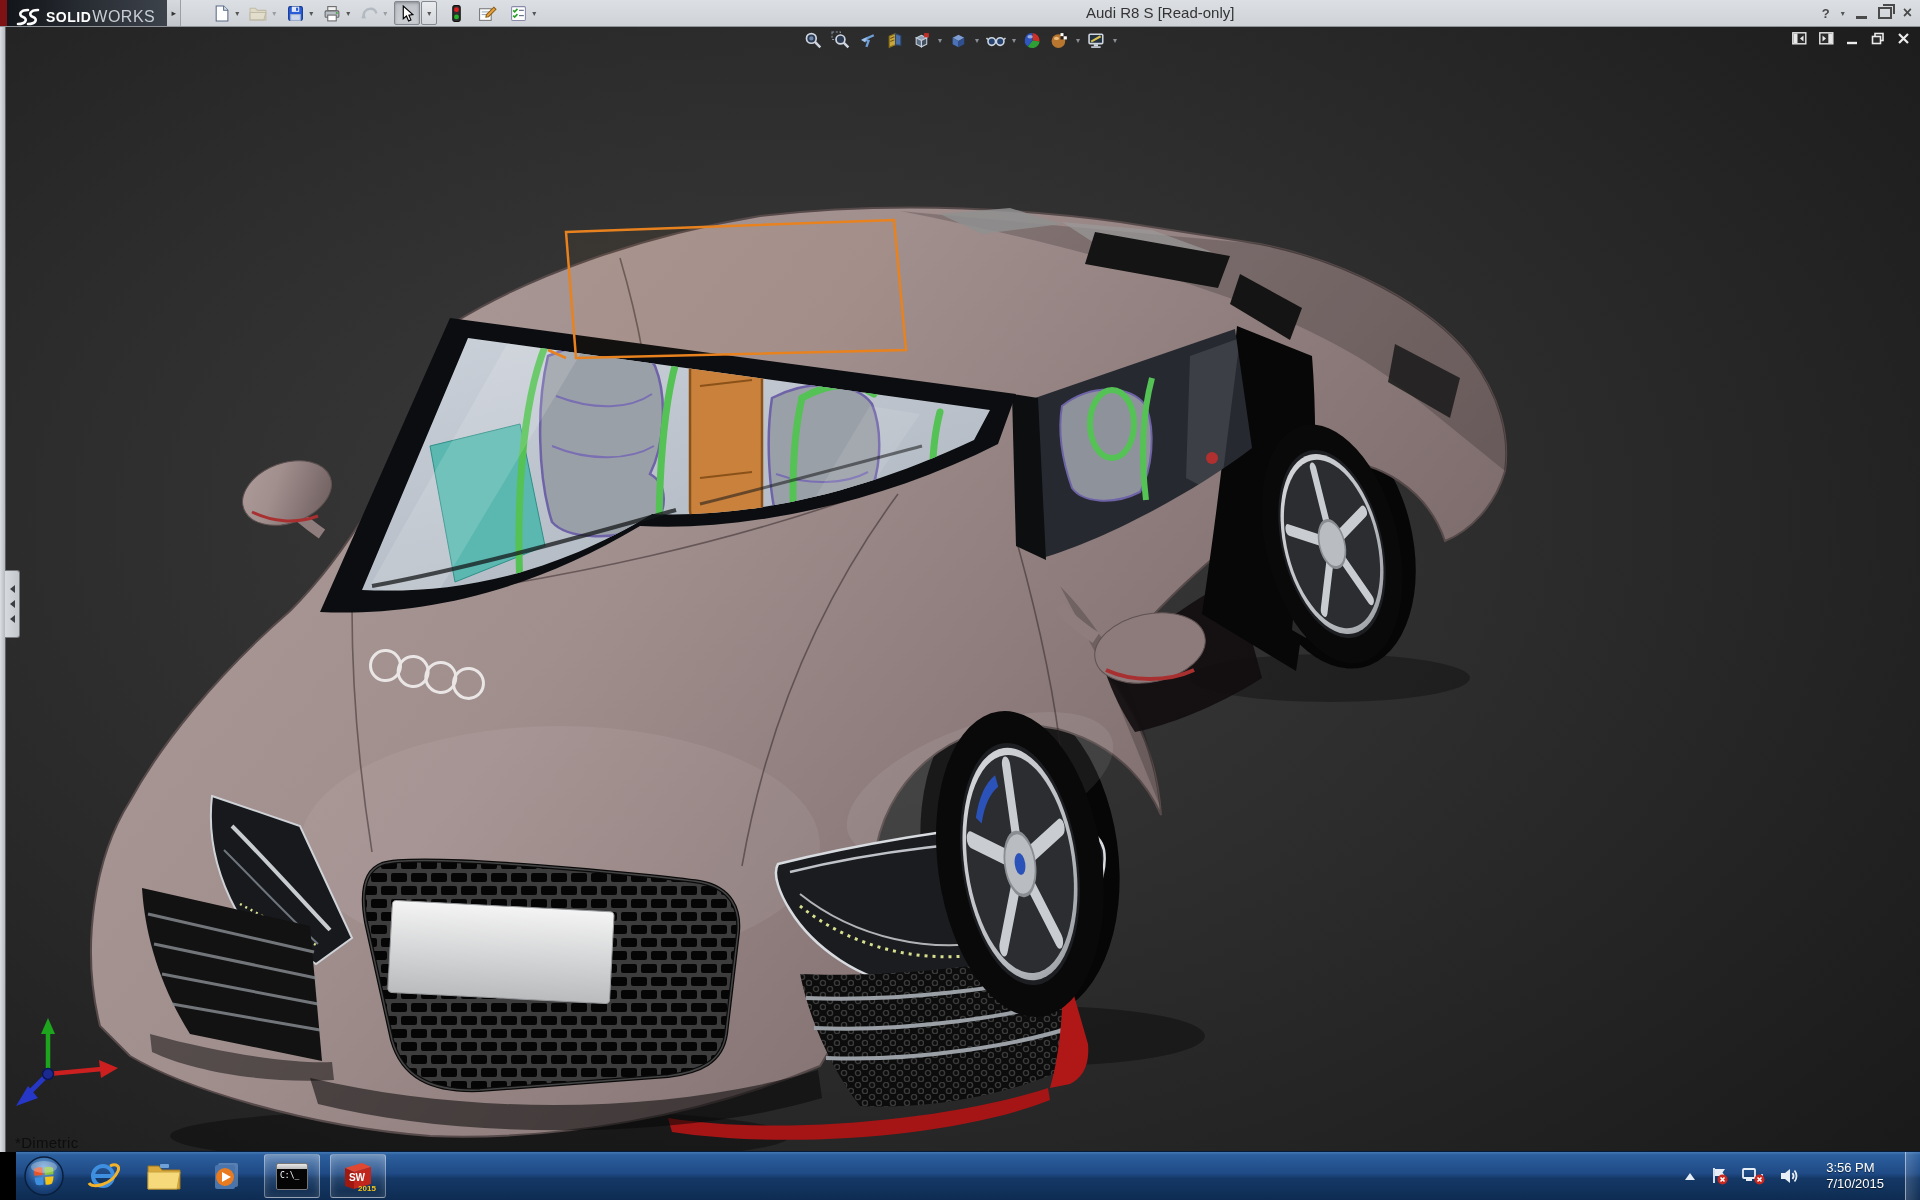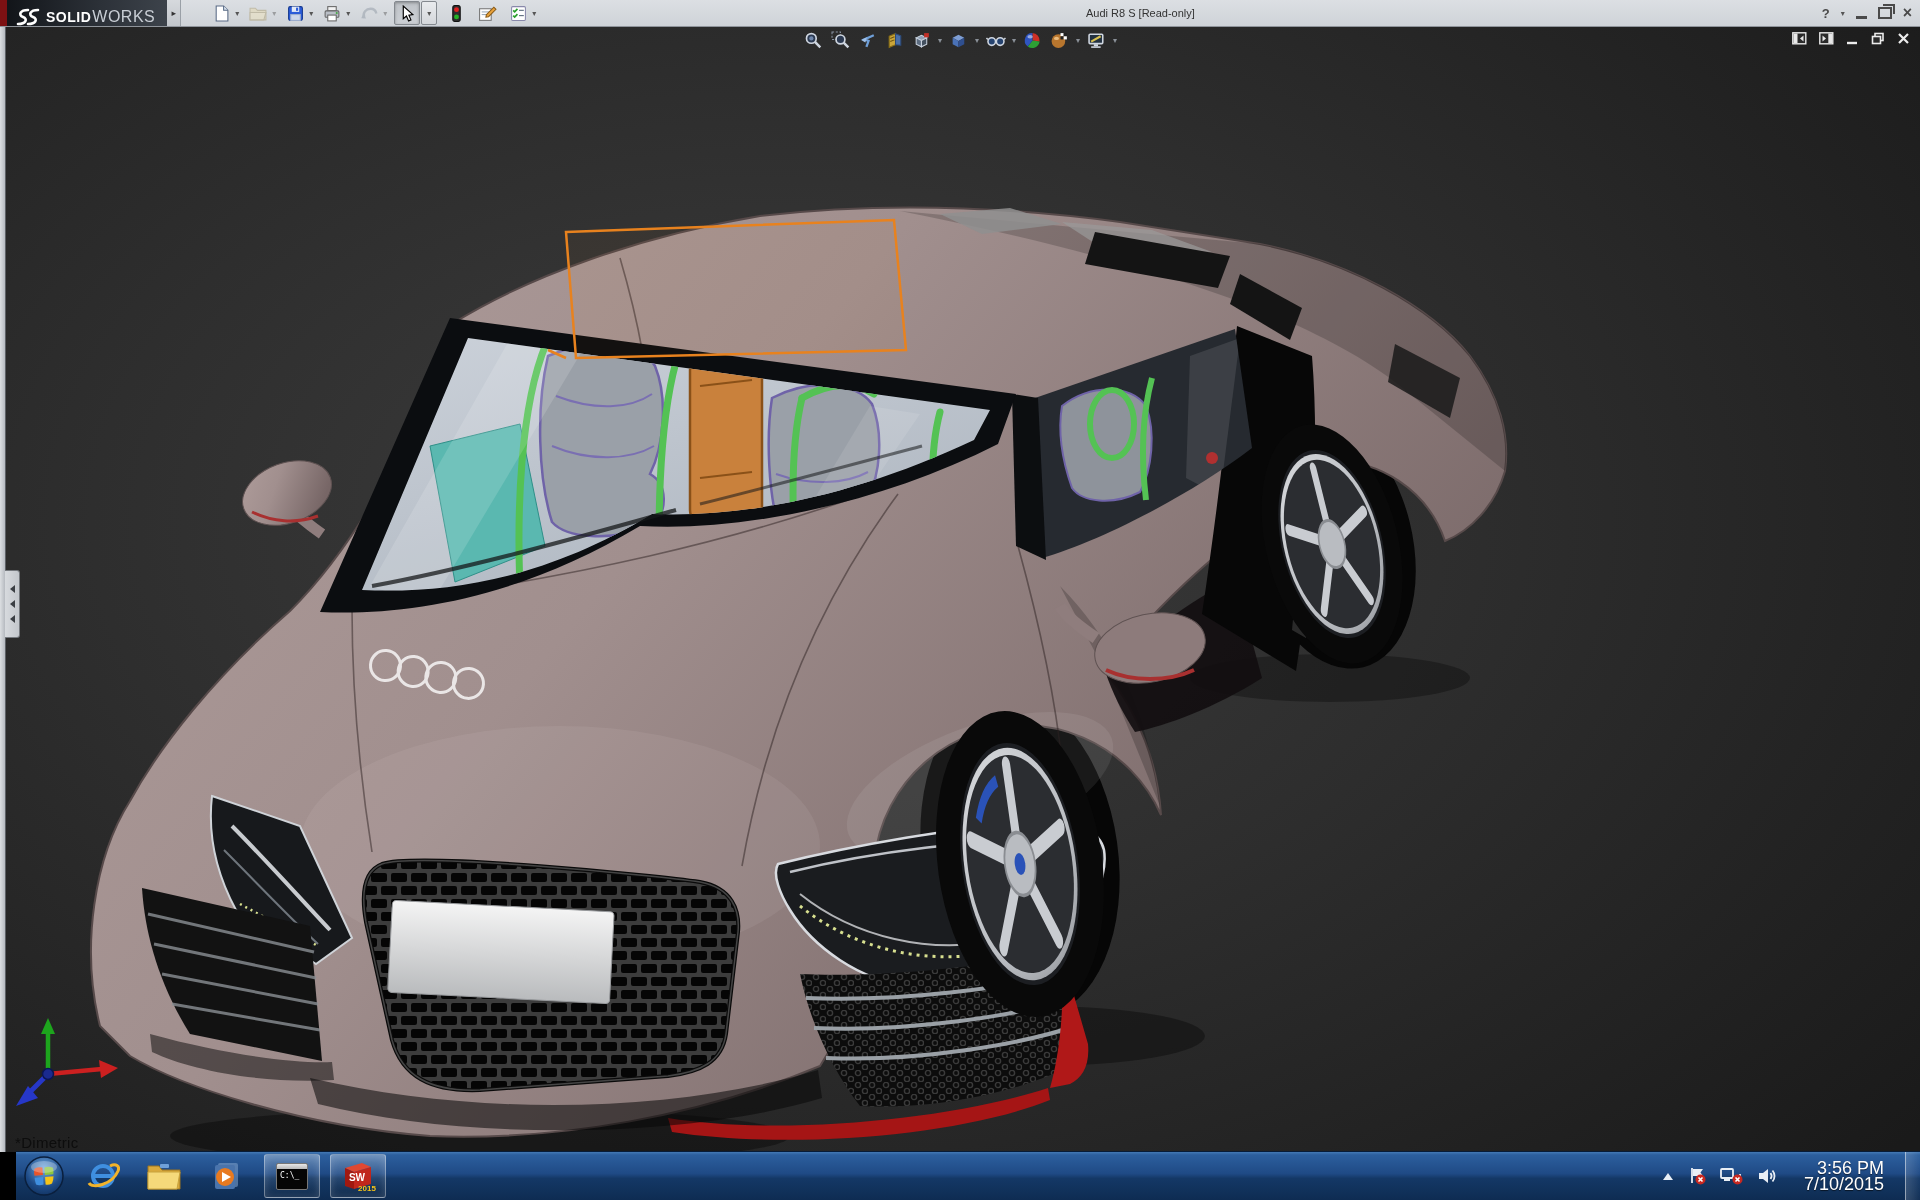--- a/index.html
+++ b/index.html
@@ -17,21 +17,21 @@
   .brand-light{color:#c9ced5;font-size:16px;letter-spacing:.5px;margin-left:-4px;}
   .flyout{width:13px;height:26px;background:linear-gradient(#d6d9dd,#c2c6cb);border-right:1px solid #9aa0a7;
     display:flex;align-items:center;justify-content:center;font-size:9px;color:#333;cursor:default;}
   .tb{display:flex;align-items:center;margin-left:28px;}
   .tb-group{display:flex;align-items:center;margin-right:7px;}
   .tb-btn{height:22px;min-width:22px;display:flex;align-items:center;justify-content:center;border-radius:2px;padding:0 1px;}
   .tb-btn.active{background:linear-gradient(#bfc3c8,#ccd0d5);border:1px solid #84898f;box-shadow:inset 0 1px 3px rgba(0,0,0,.3);}
   .tb-caretbox{height:22px;width:14px;display:flex;align-items:center;justify-content:center;border:1px solid #84898f;border-radius:2px;background:linear-gradient(#e9ebee,#d4d7db);margin-left:1px;}
   .caret{font-size:8px;color:#555;margin-left:2px;}
   .disabled{opacity:.45;}
-  .title{position:absolute;left:1086px;top:0;height:34px;line-height:26px;font-size:11px;color:#333;}
+  .title{position:absolute;left:1086px;top:0;height:34px;line-height:26px;font-size:15px;color:#333;}
   .win-ctl{position:absolute;right:8px;top:0;height:26px;display:flex;align-items:center;gap:11px;color:#4a4a4a;}
   .help-q{font-size:13px;font-weight:bold;}
   .glyph-min{width:11px;height:9px;border-bottom:3px solid #4a4a4a;}
   .glyph-restore{width:10px;height:8px;border:2px solid #4a4a4a;position:relative;background:transparent;}
   .glyph-restore:before{content:"";position:absolute;left:3px;top:-5px;width:10px;height:8px;border:2px solid #4a4a4a;border-bottom:none;border-left:none;}
   .glyph-close{font-size:16px;font-weight:bold;line-height:26px;}
 
   
   .viewport{position:absolute;top:26px;left:0;width:1920px;height:1126px;
     background:radial-gradient(ellipse 1500px 950px at 40% 44%, #3d3d3d 0%, #2e2e2e 45%, #1a1a1a 100%);}
@@ -58,21 +58,21 @@
     border-top:1px solid #071c38;display:flex;align-items:center;z-index:60;margin-left:16px;}
   .orb{width:44px;height:44px;margin-left:6px;display:flex;align-items:center;justify-content:center;}
   .task-icon{display:flex;align-items:center;justify-content:center;}
   .task-btn{width:54px;height:42px;border:1px solid rgba(255,255,255,.4);border-radius:3px;
     background:linear-gradient(rgba(255,255,255,.28),rgba(255,255,255,.10) 45%,rgba(0,0,0,.12));
     box-shadow:inset 0 0 8px rgba(255,255,255,.18);display:flex;align-items:center;justify-content:center;}
   .cmd-box{width:30px;height:25px;background:#050505;border:1px solid #777;border-radius:2px;position:relative;overflow:hidden;}
   .cmd-top{height:5px;background:linear-gradient(#e8e8e8,#b9b9b9);}
   .cmd-text{position:absolute;left:3px;top:7px;color:#fff;font-family:"DejaVu Sans Mono",monospace;font-size:8px;letter-spacing:0;}
   .tray{margin-left:auto;display:flex;align-items:center;gap:13px;}
-  .clock{text-align:right;color:#fff;font-size:18px;line-height:16px;padding:0 8px 0 12px;text-shadow:0 1px 1px rgba(0,0,0,.6);}
+  .clock{text-align:left;color:#fff;font-size:13px;line-height:16px;padding:0 8px 0 12px;text-shadow:0 1px 1px rgba(0,0,0,.6);}
   .show-desktop{width:14px;height:48px;border-left:1px solid rgba(255,255,255,.55);
     background:linear-gradient(90deg,rgba(255,255,255,.16),rgba(255,255,255,.02));}
 </style>
 </head>
 <body>
 
 <div class="titlebar">
   <div class="brand">
     <div class="brand-red"></div>
     <div class="brand-inner">

